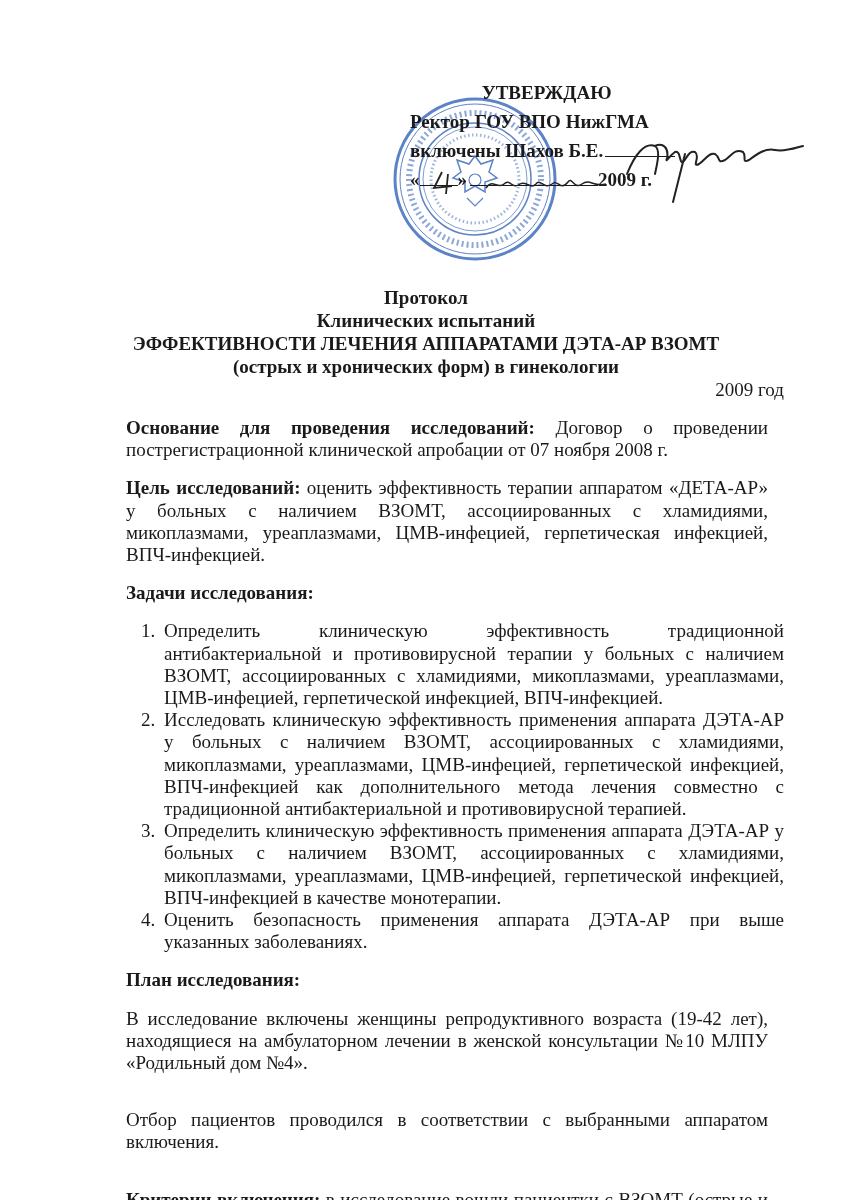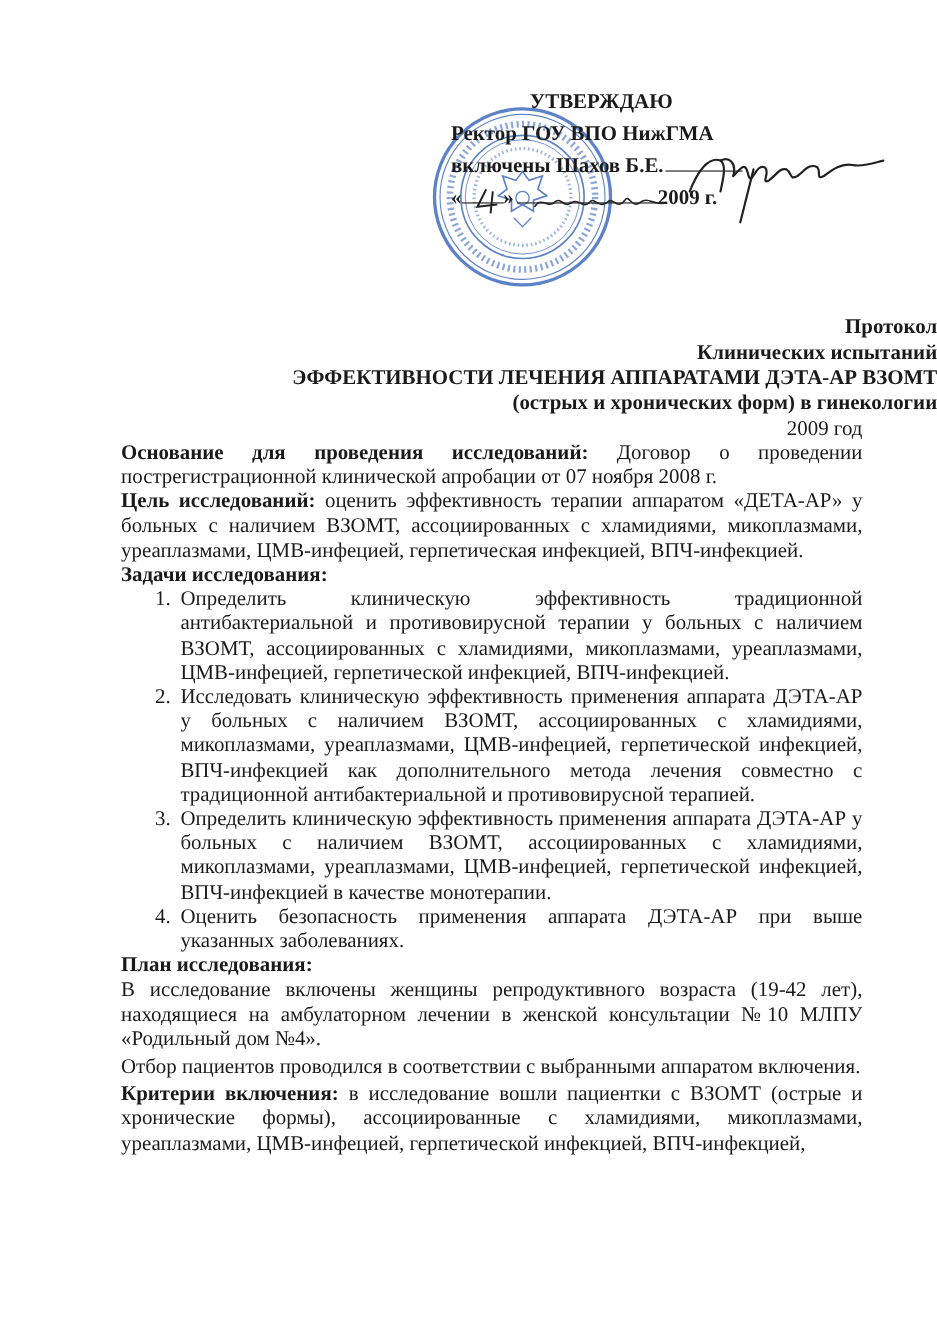--- a/index.html
+++ b/index.html
@@ -12,26 +12,26 @@
   .approve div { white-space: nowrap; position: relative; z-index: 2; }
   .approve .l1 { padding-left: 8px; text-align: center; }
   .sig-line { display: inline-block; width: 70px; border-bottom: 1.5px solid #1a1a1a; height: 18px; vertical-align: baseline; margin-left: 2px; }
   .date-day { display: inline-block; width: 38px; border-bottom: 1.5px solid #1a1a1a; height: 18px; vertical-align: baseline; text-align: center; }
   .date-month { display: inline-block; width: 128px; border-bottom: 1.5px solid #1a1a1a; height: 18px; vertical-align: baseline; margin-left: 3px; }
   .signature { position: absolute; left: 625px; top: 134px; z-index: 3; }
   .stamp { position: absolute; left: 392px; top: 96px; width: 166px; height: 166px; z-index: 1; opacity: 0.78; }
   .hand { position: absolute; z-index: 3; }
 
   
-  .title { position: absolute; left: 0; width: 852px; top: 286px; text-align: right; font-weight: bold; font-size: 19px; line-height: 23px; }
+  .title { position: absolute; left: 0; width: 852px; top: 286px; text-align: center; font-weight: bold; font-size: 19px; line-height: 23px; }
   .year { position: absolute; right: 68px; top: 379px; font-size: 19px; }
 
   
   .body { position: absolute; left: 110px; top: 401px; width: 674px; font-size: 19px; line-height: 22.2px; }
-  .body p { margin: 0; text-align: justify; }
+  .body p { margin: 16px; text-align: justify; }
   .body b { font-weight: bold; }
   .body .hdr { font-weight: bold; }
   .body ol { margin: 0; padding-left: 50px; }
   .body ol li { text-align: justify; padding-left: 4px; }
   .gap { height: 3px; }
 </style>
 </head>
 <body>
 
 <div class="page">

